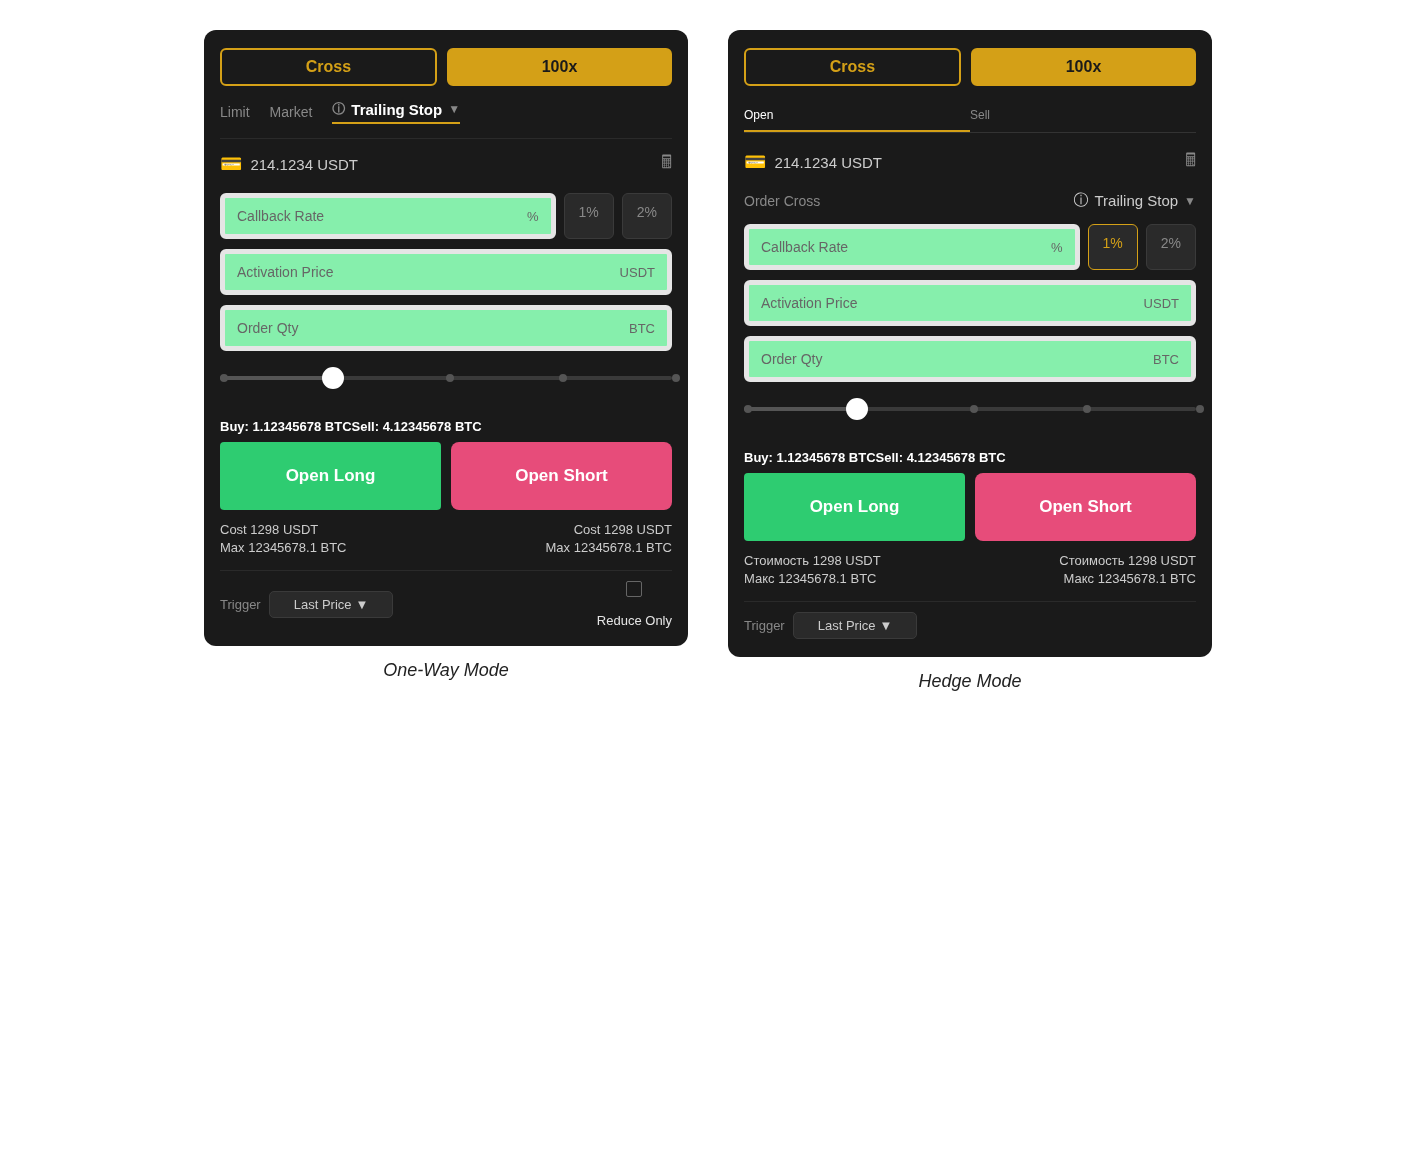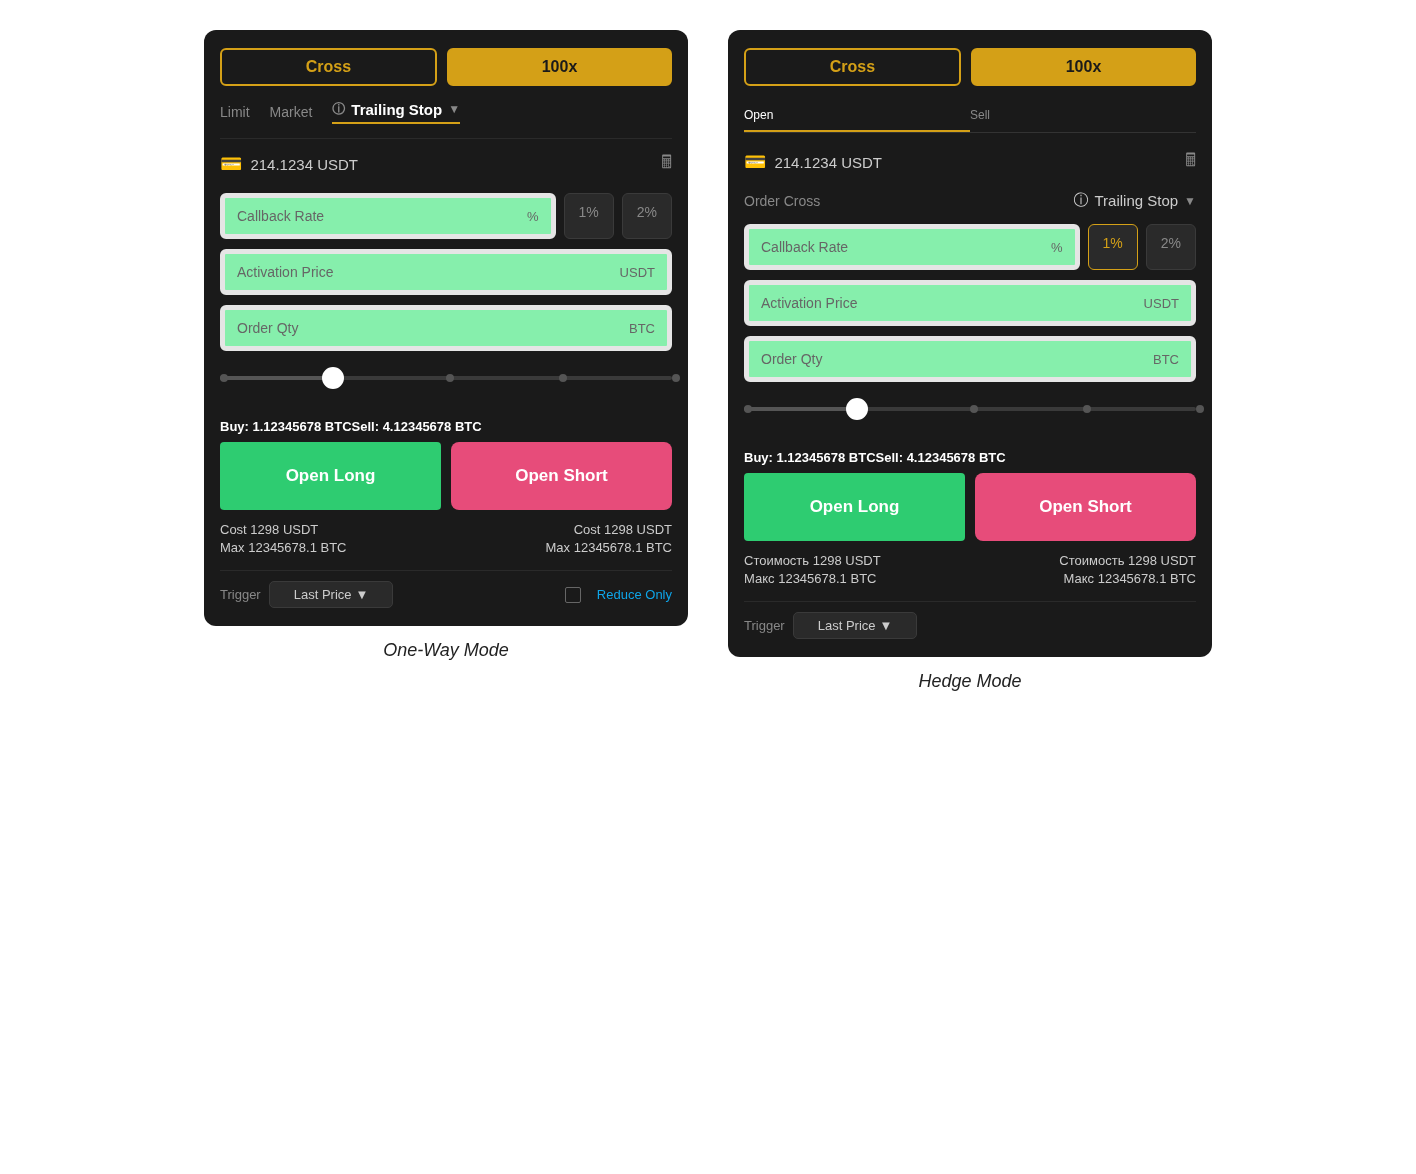--- a/index.html
+++ b/index.html
@@ -331,22 +331,23 @@
       cursor: pointer;
       display: flex;
       align-items: center;
       gap: 4px;
     }
     .reduce-only-group {
       display: flex;
       align-items: center;
       gap: 16px;
       font-size: 13px;
-      color: #0ea5e9;
-      cursor: pointer;
+      color: #e5e5e5;
+      cursor: pointer;
+      flex-direction: column;
     }
     .checkbox {
       width: 16px;
       height: 16px;
       border: 1px solid #666;
       border-radius: 2px;
       background: transparent;
     }
 
     .divider-line {

